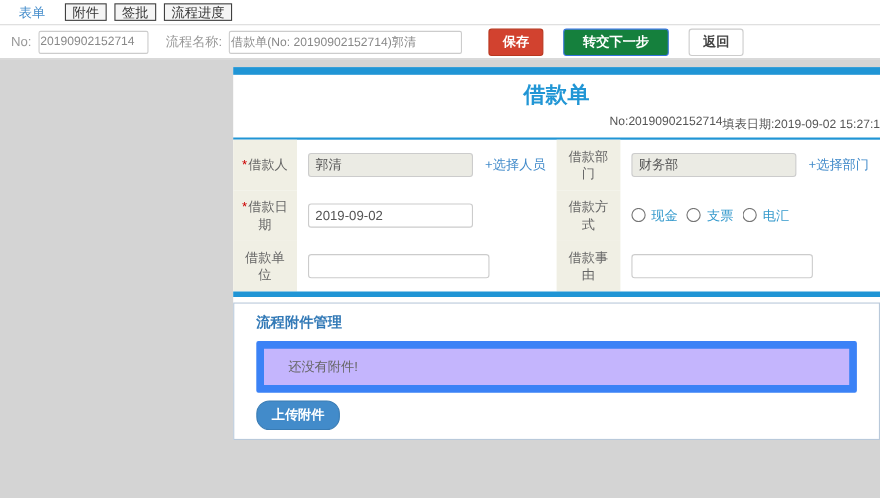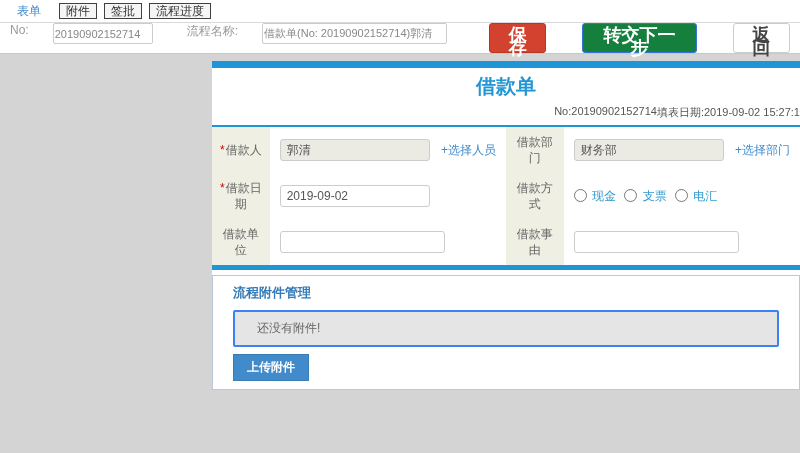--- a/index.html
+++ b/index.html
@@ -8,28 +8,28 @@
        font-family:"Liberation Sans","DejaVu Sans",sans-serif;font-size:12px;color:#444}
 
   
   .tabbar{display:flex;align-items:center;background:#fff;border-bottom:1px solid #d9d9d9;
           height:23px;padding-left:6px;gap:7px}
   .tab{display:flex;align-items:center;padding:0 6px;font-size:12px;color:#333;
        background:#f5f5f5;border:1px solid #404040;cursor:pointer;line-height:14px}
   .tab.active{background:#fff;border:none;color:#428bca;padding:0 11px}
 
   
-  .toolbar{display:flex;background:#fff;border-bottom:1px solid #c9c9c9;
-           height:31px;padding:0 10px;gap:24px}
+  .toolbar{display:flex;align-items:center;background:#fff;border-bottom:1px solid #c9c9c9;
+           height:31px;padding:0 10px;gap:6px}
   .toolbar .lbl{color:#999;font-size:12px;white-space:nowrap}
   .tb-input{border:1px solid #ccc;border-radius:2px;height:21px;font-size:11px;color:#888;
             padding:0 1px;font-family:inherit;background:#fff}
   .no-input{width:100px}
   .flow-input{width:212px}
-  .btn{font-size:18px;font-weight:bold;border-radius:3px;padding:5px 12px;cursor:pointer;
+  .btn{font-size:12px;font-weight:bold;border-radius:3px;padding:5px 12px;cursor:pointer;
        border:1px solid transparent;font-family:Liberation Sans, sans-serif;line-height:13px}
   .btn-save{background:#d2422f;border-color:#b8371f;color:#fff;margin-left:18px}
   .btn-next{background:#15803d;border-color:#3674dd;color:#fff;margin-left:12px;padding:5px 17px}
   .btn-back{background:#fff;border-color:#ccc;color:#444;margin-left:12px}
 
   
   .panel{margin:7px 0 0 212px;width:588px;height:287px;background:#fff;position:relative}
   .panel-topbar{height:7px;background:#2095d5}
   .doc-title{text-align:center;color:#2196d5;font-size:20px;font-weight:bold;padding:5px 0 3px}
   .meta{display:flex;justify-content:flex-end;font-size:11px;color:#555;
@@ -47,24 +47,24 @@
   .f-input.wide{width:165px}
   .sel-link{color:#428bca;text-decoration:none;margin-left:8px;font-size:12px}
   .radio-group label{color:#3399cc;margin-right:5px;cursor:pointer}
   .radio-group input{vertical-align:-2px;margin:0 2px 0 0}
   .form-bottombar{height:5px;background:#2095d5}
 
   
   .attach-panel{margin-top:5px;border:1px solid #b9c9da;background:#fff;padding:8px 20px 8px}
   .section-title{font-size:13px;font-weight:bold}
   .attach-panel .section-title{color:#337ab7}
-  .alert{margin-top:8px;background:#e5e5e5;border:2px solid #3b82f6;border-radius:2px;
+  .alert{margin-top:8px;background:#c4b5fd;border:7px solid #3b82f6;border-radius:2px;
          padding:8px 10px 8px 22px;color:#666;font-size:12px}
   .btn-upload{margin-top:7px;background:#428bca;border:1px solid #3a7cb4;color:#fff;
-              font-weight:bold;font-size:12px;padding:4px 13px;border-radius:0;cursor:pointer;
+              font-weight:bold;font-size:12px;padding:4px 13px;border-radius:12px;cursor:pointer;
               font-family:inherit}
 </style>
 </head>
 <body>
 
 <div class="tabbar">
   <div class="tab active">表单</div>
   <div class="tab">附件</div>
   <div class="tab">签批</div>
   <div class="tab">流程进度</div>

